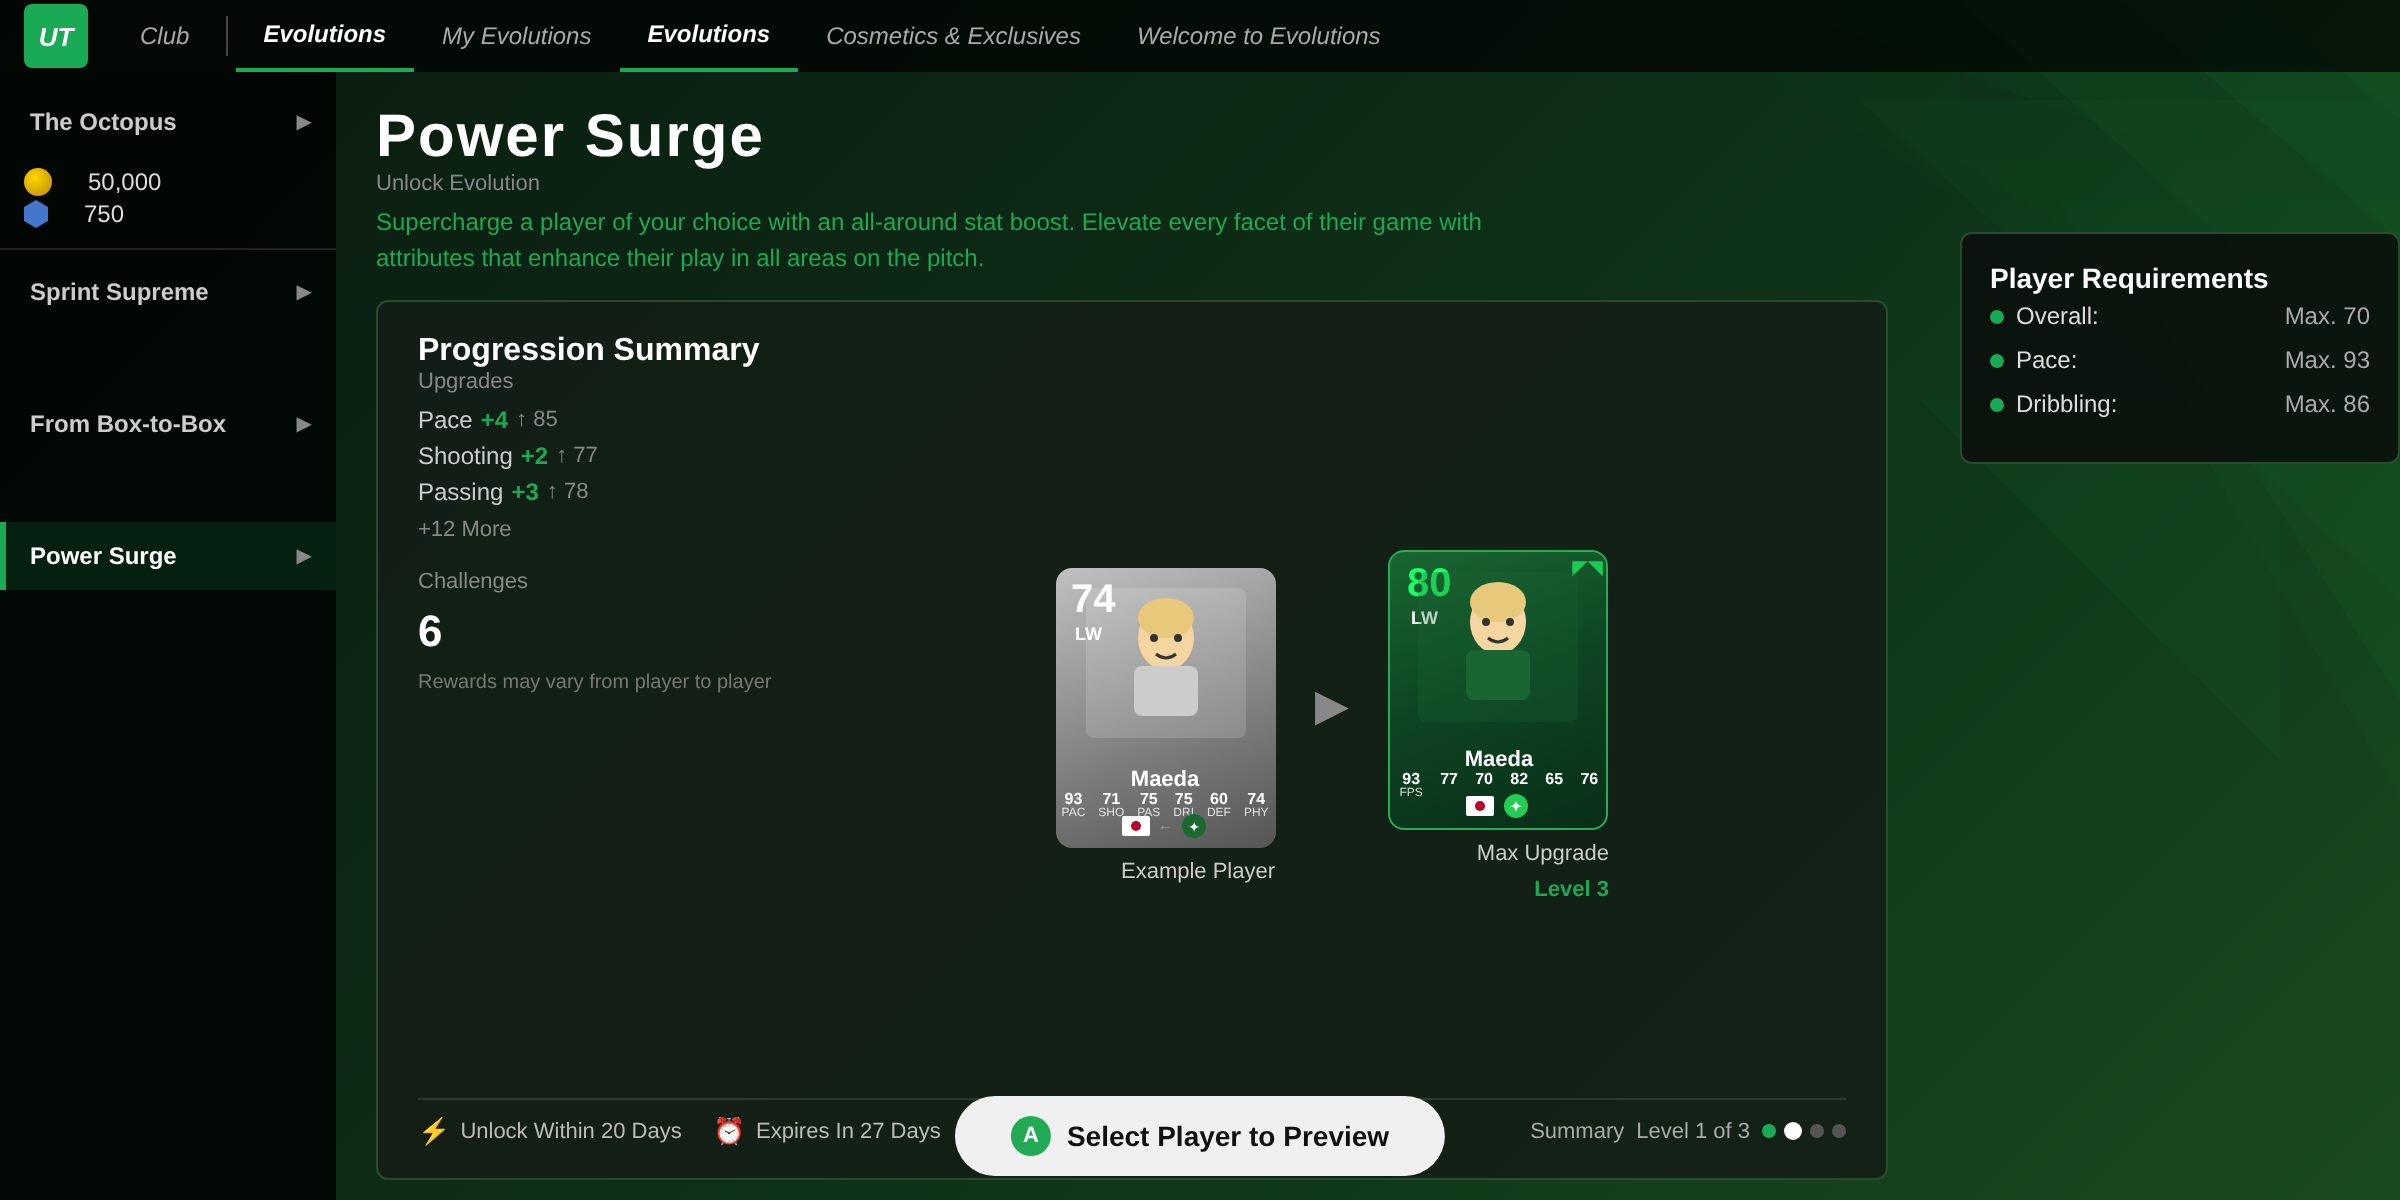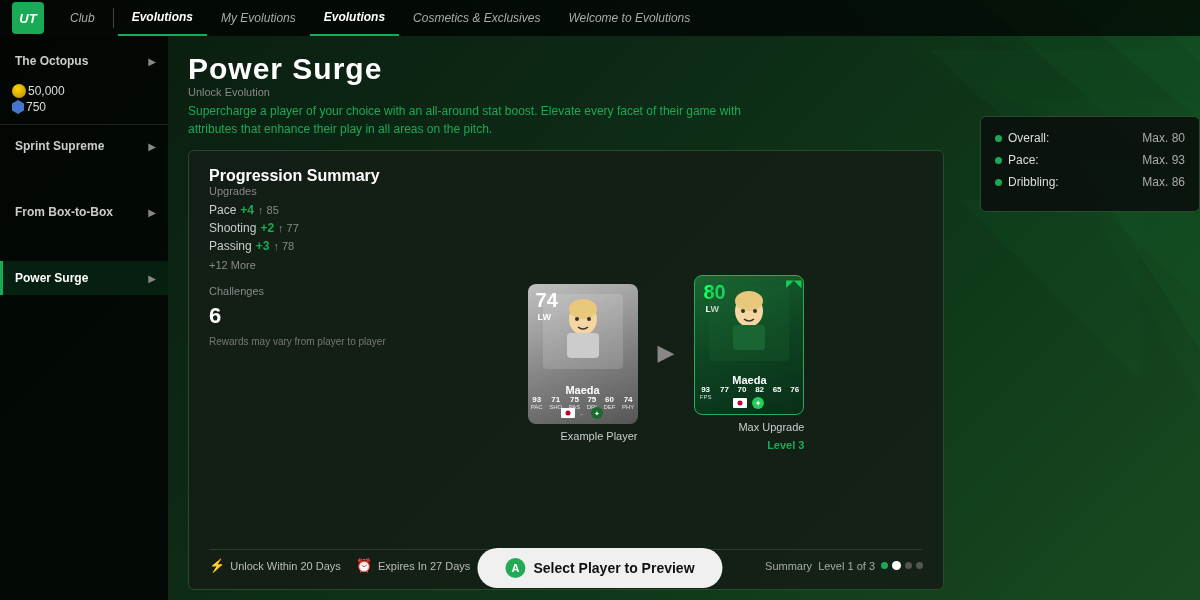--- a/index.html
+++ b/index.html
@@ -111,21 +111,21 @@
       padding: 4px 12px 10px;
       display: flex;
       flex-direction: column;
       gap: 2px;
       border-bottom: 1px solid #222;
       margin-bottom: 4px;
     }
     .currency-row {
       display: flex;
       align-items: flex-end;
-      gap: 2px;
+      gap: 18px;
       font-size: 12px;
       color: #ddd;
     }
     .coin-icon {
       width: 14px; height: 14px;
       border-radius: 50%;
       background: radial-gradient(circle at 40% 35%, #ffd700, #b8860b);
       display: inline-block;
     }
     .shield-icon {
@@ -705,26 +705,27 @@
             <div class="dot current"></div>
             <div class="dot"></div>
             <div class="dot"></div>
           </div>
         </div>
       </div>
     </div>
   </div>
 
   <div class="right-panel">
+    <div class="req-title">Player Requirements</div>
     <div class="req-row">
       <div class="req-label">
         <span class="req-dot"></span>
         <span>Overall:</span>
       </div>
-      <span class="req-value">Max. 80</span>
+      <span class="req-value">Max. 70</span>
     </div>
     <div class="req-row">
       <div class="req-label">
         <span class="req-dot"></span>
         <span>Pace:</span>
       </div>
       <span class="req-value">Max. 93</span>
     </div>
     <div class="req-row">
       <div class="req-label">

